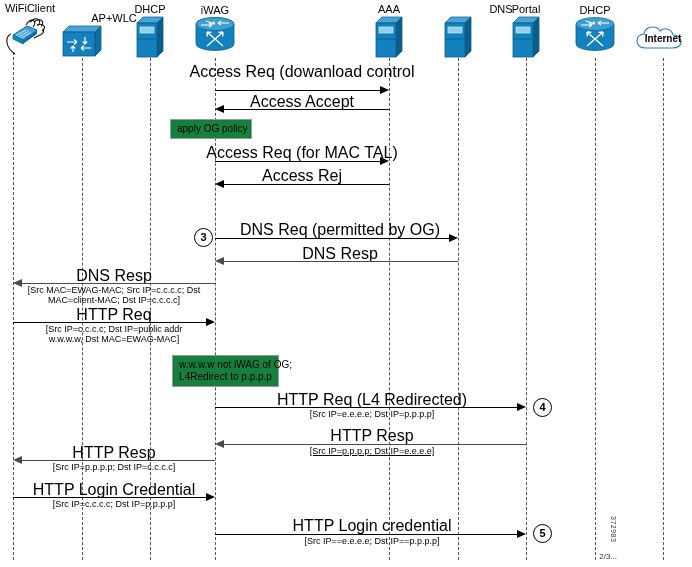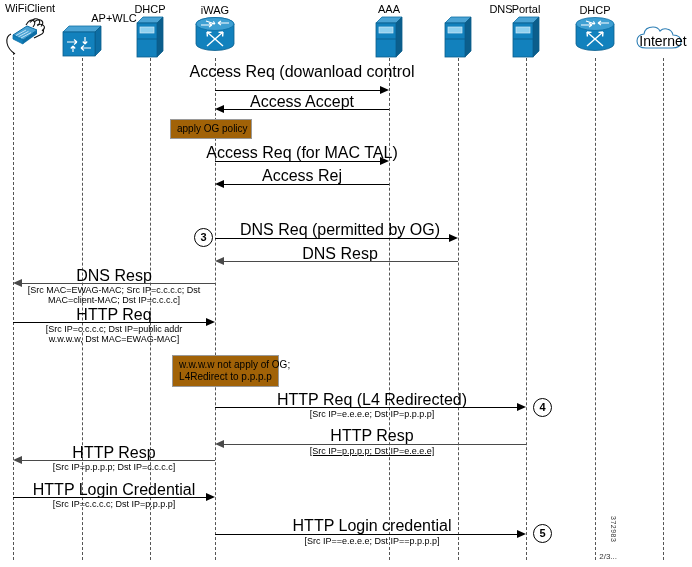--- a/index.html
+++ b/index.html
@@ -19,34 +19,34 @@
              border-top:4px solid transparent;border-bottom:4px solid transparent;}
   .arrowhead.right{border-left:9px solid #000;}
   .arrowhead.left{border-right:9px solid #000;}
   .arrowhead.gray.left{border-right-color:#4a4a4a;}
 
   .msg-text{position:absolute;font-size:16px;line-height:12px;text-align:center;
             white-space:nowrap;transform:translateX(-50%);color:#000;}
   .msg-sub{position:absolute;font-size:9px;line-height:11px;text-align:center;
            white-space:nowrap;transform:translateX(-50%);color:#000;}
 
-  .notebox{position:absolute;border:1px solid #9a9a9a;background:#a16207;
+  .notebox{position:absolute;border:1px solid #9a9a9a;background:#15803d;
            font-size:10px;line-height:12px;text-align:center;color:#000;
            padding:3px 6px;box-sizing:border-box;white-space:nowrap;}
 
   .stepcircle{position:absolute;width:19px;height:19px;border:1.4px solid #000;
               border-radius:50%;background:#fff;font-size:11px;font-weight:bold;
               line-height:17px;text-align:center;box-sizing:border-box;}
 
   .corner-id{position:absolute;right:3px;font-size:7px;color:#333;
              letter-spacing:.5px;writing-mode:vertical-rl;}
   .corner-page{position:absolute;right:3px;font-size:8px;color:#333;}
 
-  .cloudtxt{position:absolute;font-size:14px;transform:translateX(-50%);
-            text-align:center;white-space:nowrap;color:#000;}
+  .cloudtxt{position:absolute;font-size:10px;transform:translateX(-50%);
+            text-align:center;white-space:nowrap;color:#000;font-weight:bold;}
 </style>
 </head>
 <body>
 
 <div id="diagram">
 
   <div class="lifeline" style="left:13px;top:52px;height:508px;"></div>
   <div class="lifeline" style="left:82px;top:58px;height:502px;"></div>
   <div class="lifeline" style="left:150px;top:58px;height:502px;"></div>
   <div class="lifeline" style="left:215px;top:58px;height:502px;"></div>
@@ -198,21 +198,21 @@
   <div class="msg-sub" style="left:114px;top:285px;">[Src MAC=EWAG-MAC; Src IP=c.c.c.c; Dst</div>
   <div class="msg-sub" style="left:114px;top:295px;">MAC=client-MAC; Dst IP=c.c.c.c]</div>
 
   <div class="msg-text" style="left:114px;top:309px;">HTTP Req</div>
   <div class="msg" style="left:13px;top:322px;width:193px;"></div>
   <div class="arrowhead right" style="left:206px;top:318px;"></div>
   <div class="msg-sub" style="left:114px;top:324px;">[Src IP=c.c.c.c; Dst IP=public addr</div>
   <div class="msg-sub" style="left:114px;top:334px;">w.w.w.w, Dst MAC=EWAG-MAC]</div>
 
   <div class="notebox" style="left:172px;top:355px;width:107px;">
-    <span>w.w.w.w not apply of OG;</span><br>
+    <span>w.w.w.w not iWAG of OG;</span><br>
     <span>L4Redirect to p.p.p.p</span>
   </div>
 
   <div class="msg-text" style="left:372px;top:394px;">HTTP Req (L4 Redirected)</div>
   <div class="msg" style="left:215px;top:407px;width:302px;"></div>
   <div class="arrowhead right" style="left:517px;top:403px;"></div>
   <div class="msg-sub" style="left:372px;top:409px;">[Src IP=e.e.e.e; Dst IP=p.p.p.p]</div>
 
   <div class="stepcircle" style="left:533px;top:398px;">4</div>
 

